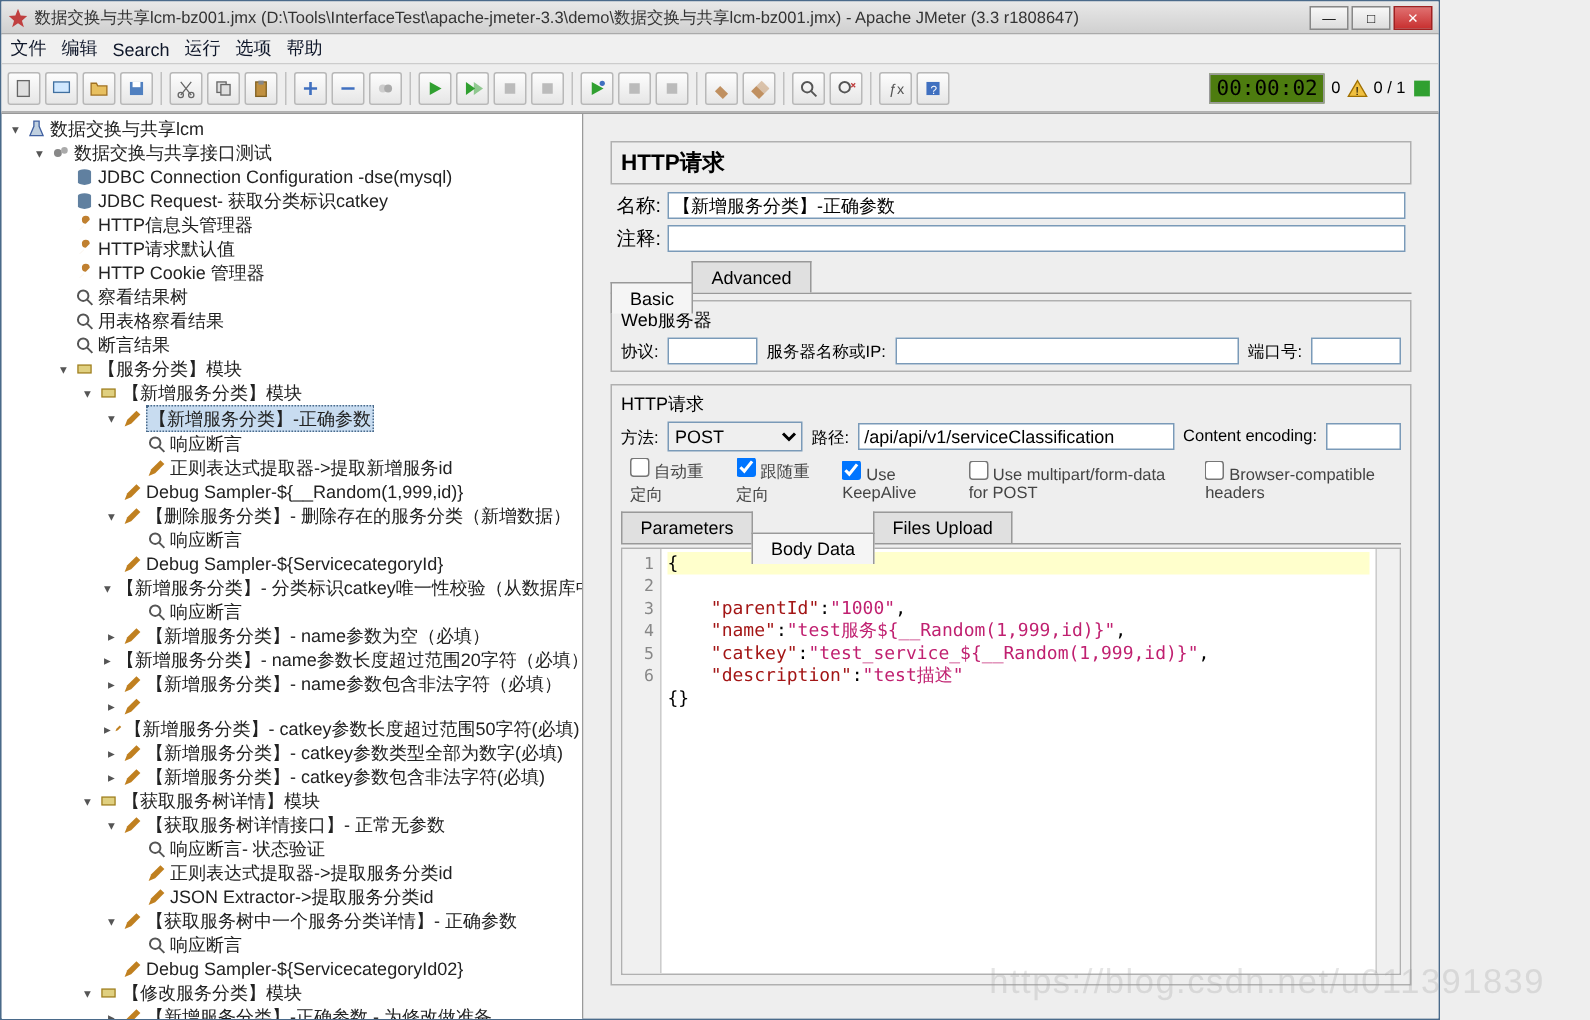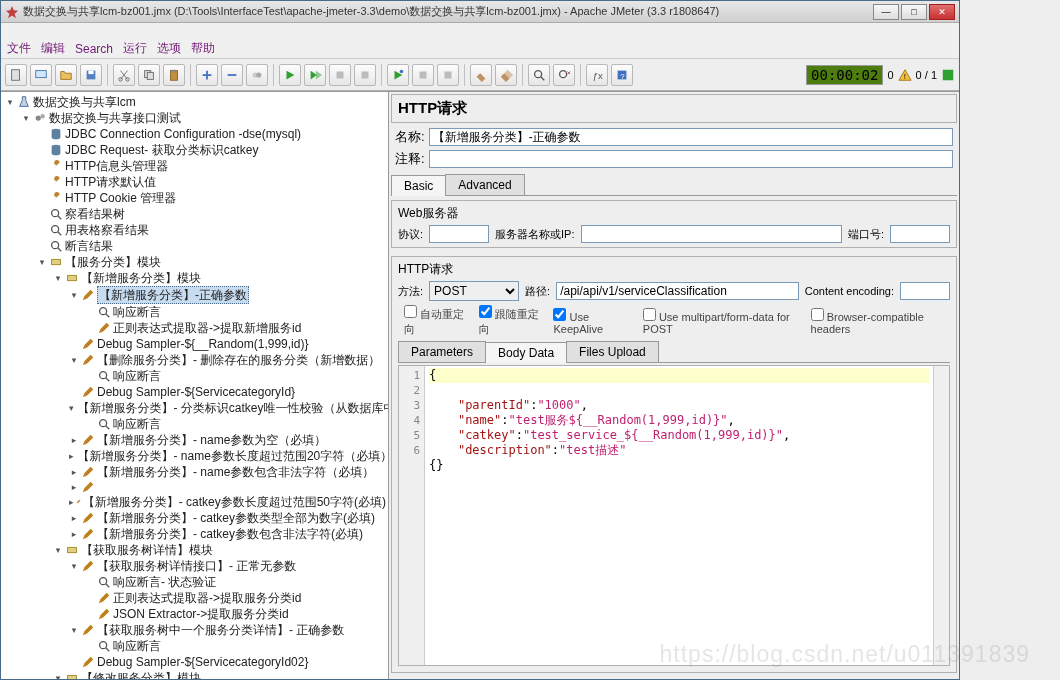--- a/index.html
+++ b/index.html
@@ -4,48 +4,48 @@
 <style>
 * { box-sizing: border-box; margin: 0; padding: 0; }
 body { font-family: "Microsoft YaHei", Arial, sans-serif; font-size: 12px; background: #eeeeee; overflow: hidden; }
 .window { width: 960px; height: 680px; border: 1px solid #4a6a8a; background: #f0f0f0; display: flex; flex-direction: column; }
 .titlebar { height: 22px; background: linear-gradient(#e8e8e8,#d0d0d0); border-bottom: 1px solid #aaa; display: flex; align-items: center; padding: 0 4px; }
 .titlebar-icon { width: 14px; height: 14px; margin-right: 4px; }
 .titlebar-text { flex: 1; font-size: 11px; color: #333; white-space: nowrap; overflow: hidden; }
 .winbtns { display: flex; gap: 2px; }
 .winbtn { width: 26px; height: 16px; border: 1px solid #888; background: linear-gradient(#f8f8f8,#ddd); font-size: 9px; display: flex; align-items: center; justify-content: center; cursor: pointer; }
 .winbtn.close { background: linear-gradient(#e07070,#c83030); color: #fff; border-color: #a02020; }
-.menubar { height: 20px; display: flex; align-items: center; padding: 0 6px; gap: 10px; font-size: 12px; color: #701a75; border-bottom: 1px solid #ccc; background: #f0f0f0; margin-top: 16px; }
+.menubar { height: 20px; display: flex; align-items: center; padding: 0 6px; gap: 10px; font-size: 12px; color: #0f172a; border-bottom: 1px solid #ccc; background: #f0f0f0; }
 .menubar span { cursor: pointer; }
 .toolbar { height: 32px; display: flex; align-items: center; padding: 2px 4px; gap: 3px; border-bottom: 1px solid #b0b0b0; background: #eeeeee; }
 .tbtn { width: 22px; height: 22px; border: 1px solid #b8b8b8; background: linear-gradient(#fdfdfd,#e6e6e6); display: flex; align-items: center; justify-content: center; cursor: pointer; border-radius: 2px; }
 .tbtn svg { width: 14px; height: 14px; }
 .tsep { width: 1px; height: 22px; background: #c0c0c0; margin: 0 2px; }
 .toolbar-spacer { flex: 1; }
 .timebox { border: 1px solid #999; background: #4d7c0f; font-size: 14px; padding: 1px 4px; font-family: monospace; }
 .toolbar-right { display: flex; align-items: center; gap: 4px; font-size: 11px; }
 .warn-tri { width: 14px; height: 14px; }
 .body { flex: 1; display: flex; overflow: hidden; border-top: 1px solid #999; }
 .tree-panel { width: 388px; background: #fff; border-right: 1px solid #999; overflow: auto; padding: 2px; }
 .tree ul { list-style: none; padding-left: 16px; }
 .tree > ul { padding-left: 2px; }
 .tree li { white-space: nowrap; line-height: 16px; }
 .node { display: flex; align-items: center; gap: 2px; cursor: pointer; }
 .toggle { width: 10px; height: 10px; display: inline-flex; align-items: center; justify-content: center; font-size: 9px; color: #555; }
 .ticon { width: 14px; height: 14px; display: inline-flex; align-items: center; justify-content: center; }
 .nlabel { font-size: 12px; color: #222; }
 .nlabel.sel { background: #c8dcf0; border: 1px dotted #4a6a8a; padding: 0 1px; }
-.right-panel { flex: 1; display: flex; flex-direction: column; background: #eeeeee; padding: 2px; overflow: hidden; }
+.right-panel { flex: 1; display: flex; flex-direction: column; background: #eeeeee; padding: 18px; overflow: hidden; }
 .panel-title { font-size: 15px; font-weight: bold; padding: 4px 6px; border: 1px solid #b0b0b0; background: #eeeeee; margin-bottom: 3px; }
 .formrow { display: flex; align-items: center; gap: 4px; padding: 2px 4px; }
 .formrow label { font-size: 13px; }
 .formrow input[type=text] { flex: 1; border: 1px solid #7a9ab8; padding: 1px 3px; font-size: 12px; height: 18px; }
 .tabs { display: flex; border-bottom: 1px solid #999; margin-top: 4px; }
 .tab { padding: 3px 12px; border: 1px solid #999; border-bottom: none; background: #e0e0e0; font-size: 12px; cursor: pointer; margin-right: -1px; }
-.tab.active { background: #f5f5f5; position: relative; top: 1px; }
+.tab.active { background: #f5f5f5; position: relative; top: 14px; }
 .group { border: 1px solid #b0b0b0; margin: 4px 0; padding: 4px 6px; }
 .group-title { font-size: 12px; margin-bottom: 3px; }
 .hrow { display: flex; align-items: center; gap: 6px; }
 .hrow label { font-size: 11px; white-space: nowrap; }
 .hrow input[type=text] { border: 1px solid #7a9ab8; padding: 1px 3px; font-size: 12px; height: 18px; }
 .hrow select { border: 1px solid #7a9ab8; font-size: 12px; height: 20px; }
 .checks { display: flex; gap: 14px; padding: 4px 6px; font-size: 11px; align-items: center; color: #444; }
 .subtabs { display: flex; border-bottom: 1px solid #999; }
 .editor { flex: 1; display: flex; border: 1px solid #b0b0b0; background: #fff; overflow: hidden; margin: 2px 0; }
 .gutter { width: 26px; background: #f0f0f0; border-right: 1px solid #ccc; font-family: monospace; font-size: 11px; color: #888; text-align: right; padding: 2px 4px; line-height: 15px; }

